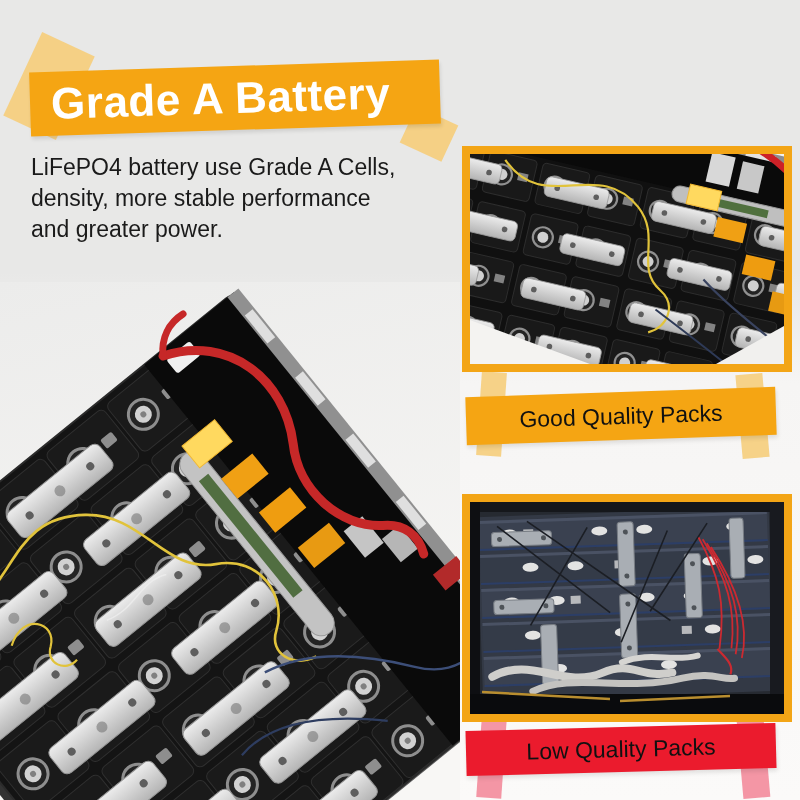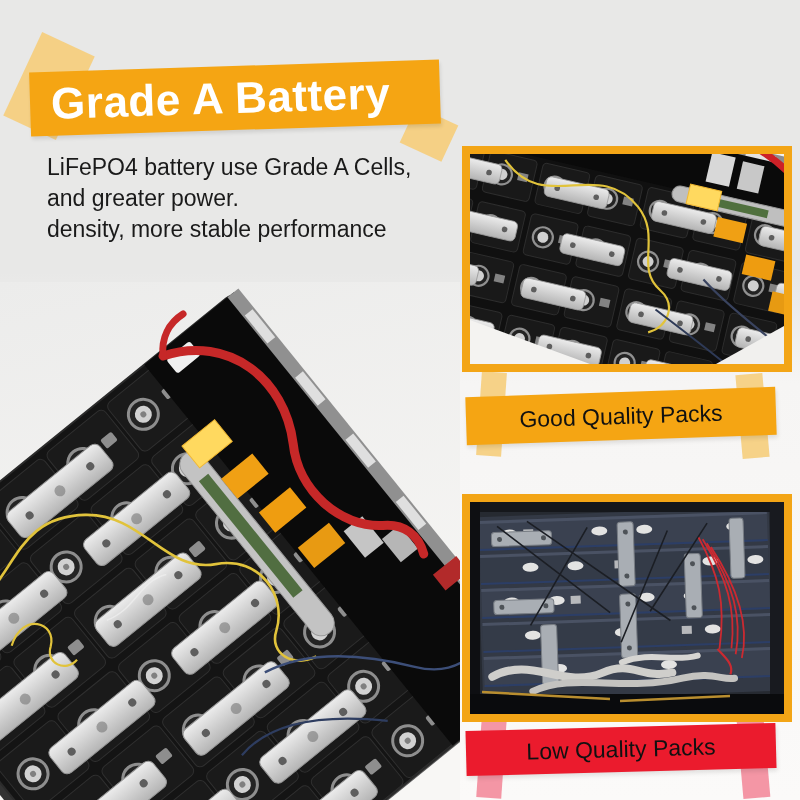--- a/index.html
+++ b/index.html
@@ -7,21 +7,21 @@
   .canvas{
     position:relative;width:800px;height:800px;overflow:hidden;
     background:linear-gradient(180deg,var(--page-bg) 0%,var(--page-bg) 34%,#f6f5f4 48%,#fbfaf9 100%);
   }
   .tape{position:absolute;z-index:1;}
   .tape-title-left{left:20px;top:40px;width:58px;height:92px;background:var(--tape-yellow);opacity:.95;transform:rotate(25deg);}
   .tape-title-right{left:406px;top:114px;width:46px;height:40px;background:var(--tape-yellow);opacity:.95;transform:rotate(25deg);}
   .ribbon{position:absolute;z-index:2;box-shadow:1px 3px 4px rgba(0,0,0,.10);}
   .ribbon-title{left:30px;top:66px;width:410px;height:64px;background:var(--accent-orange);transform:rotate(-1.8deg);}
   .ribbon-title span{display:block;padding-left:21px;line-height:63px;font-size:44px;font-weight:bold;color:var(--title-text);letter-spacing:.5px;white-space:nowrap;}
-  .description{position:absolute;left:47px;top:152px;z-index:2;color:var(--body-text);font-size:23px;line-height:31px;}
+  .description{position:absolute;left:31px;top:152px;z-index:2;color:var(--body-text);font-size:23px;line-height:31px;}
   .description div{white-space:nowrap;}
   .main-photo{position:absolute;left:0;top:282px;width:460px;height:518px;}
   .photo-frame{position:absolute;box-sizing:border-box;border:8px solid var(--frame-orange);background:#000;z-index:2;}
   .photo-good{left:462px;top:146px;width:330px;height:226px;}
   .photo-low{left:462px;top:494px;width:330px;height:228px;}
   .tab{position:absolute;z-index:1;}
   .tab-good-left{left:479px;top:372px;width:25px;height:84px;background:var(--tape-yellow);opacity:.93;transform:rotate(4deg);}
   .tab-good-right{left:739px;top:374px;width:27px;height:84px;background:var(--tape-yellow);opacity:.93;transform:rotate(-5deg);}
   .tab-low-left{left:479px;top:718px;width:25px;height:80px;background:var(--tape-pink);opacity:.95;transform:rotate(4deg);}
   .tab-low-right{left:740px;top:720px;width:27px;height:78px;background:var(--tape-pink);opacity:.95;transform:rotate(-5deg);}
@@ -38,22 +38,22 @@
 <div class="canvas">
 
   <div class="tape tape-title-left"></div>
   <div class="tape tape-title-right"></div>
   <div class="ribbon ribbon-title">
     <span>Grade A Battery</span>
   </div>
 
   <div class="description">
     <div>LiFePO4 battery use Grade A Cells,</div>
+    <div>density, more stable performance</div>
     <div>and greater power.</div>
-    <div>density, more stable performance</div>
   </div>
 
   <div class="main-photo">
     <svg width="460" height="518" viewBox="0 0 460 518">
       <defs>
         <linearGradient id="bgGrad" x1="0" y1="0" x2="0.2" y2="1">
           <stop offset="0" stop-color="#ececeb"></stop>
             <stop offset="1" stop-color="#f8f7f5"></stop>
         </linearGradient>
         <linearGradient id="mg" x1="0" y1="0" x2="0" y2="1">

